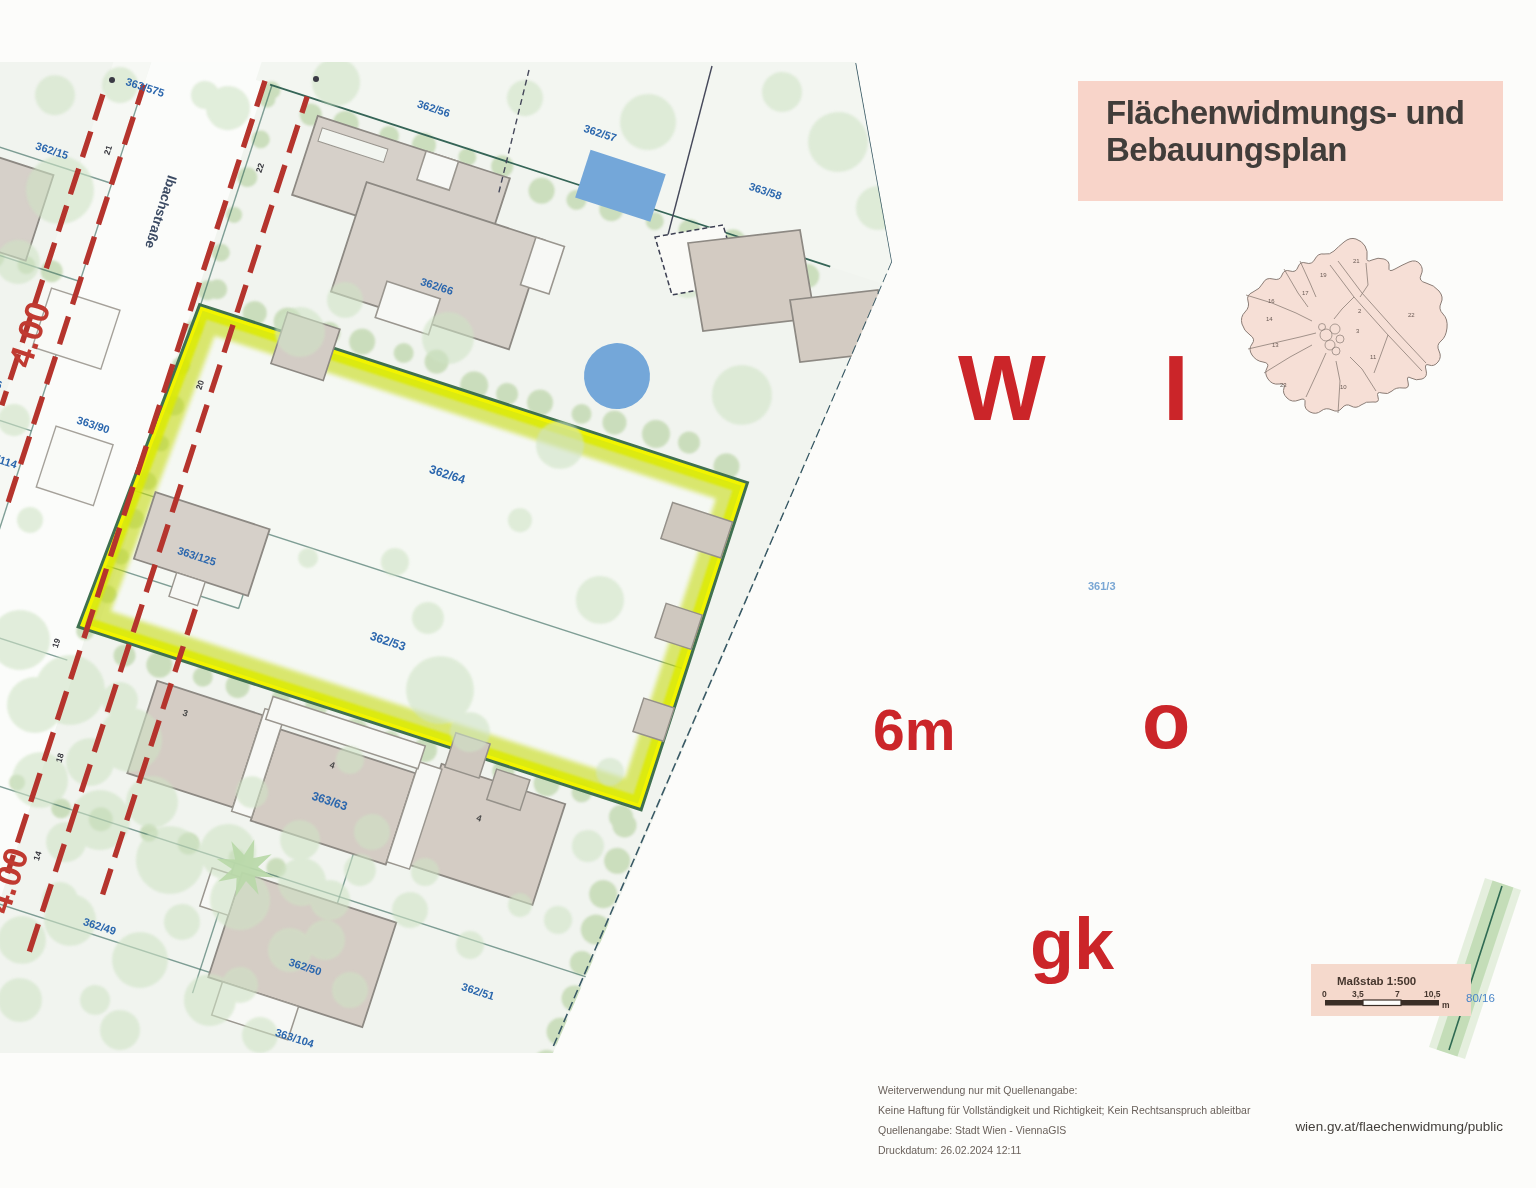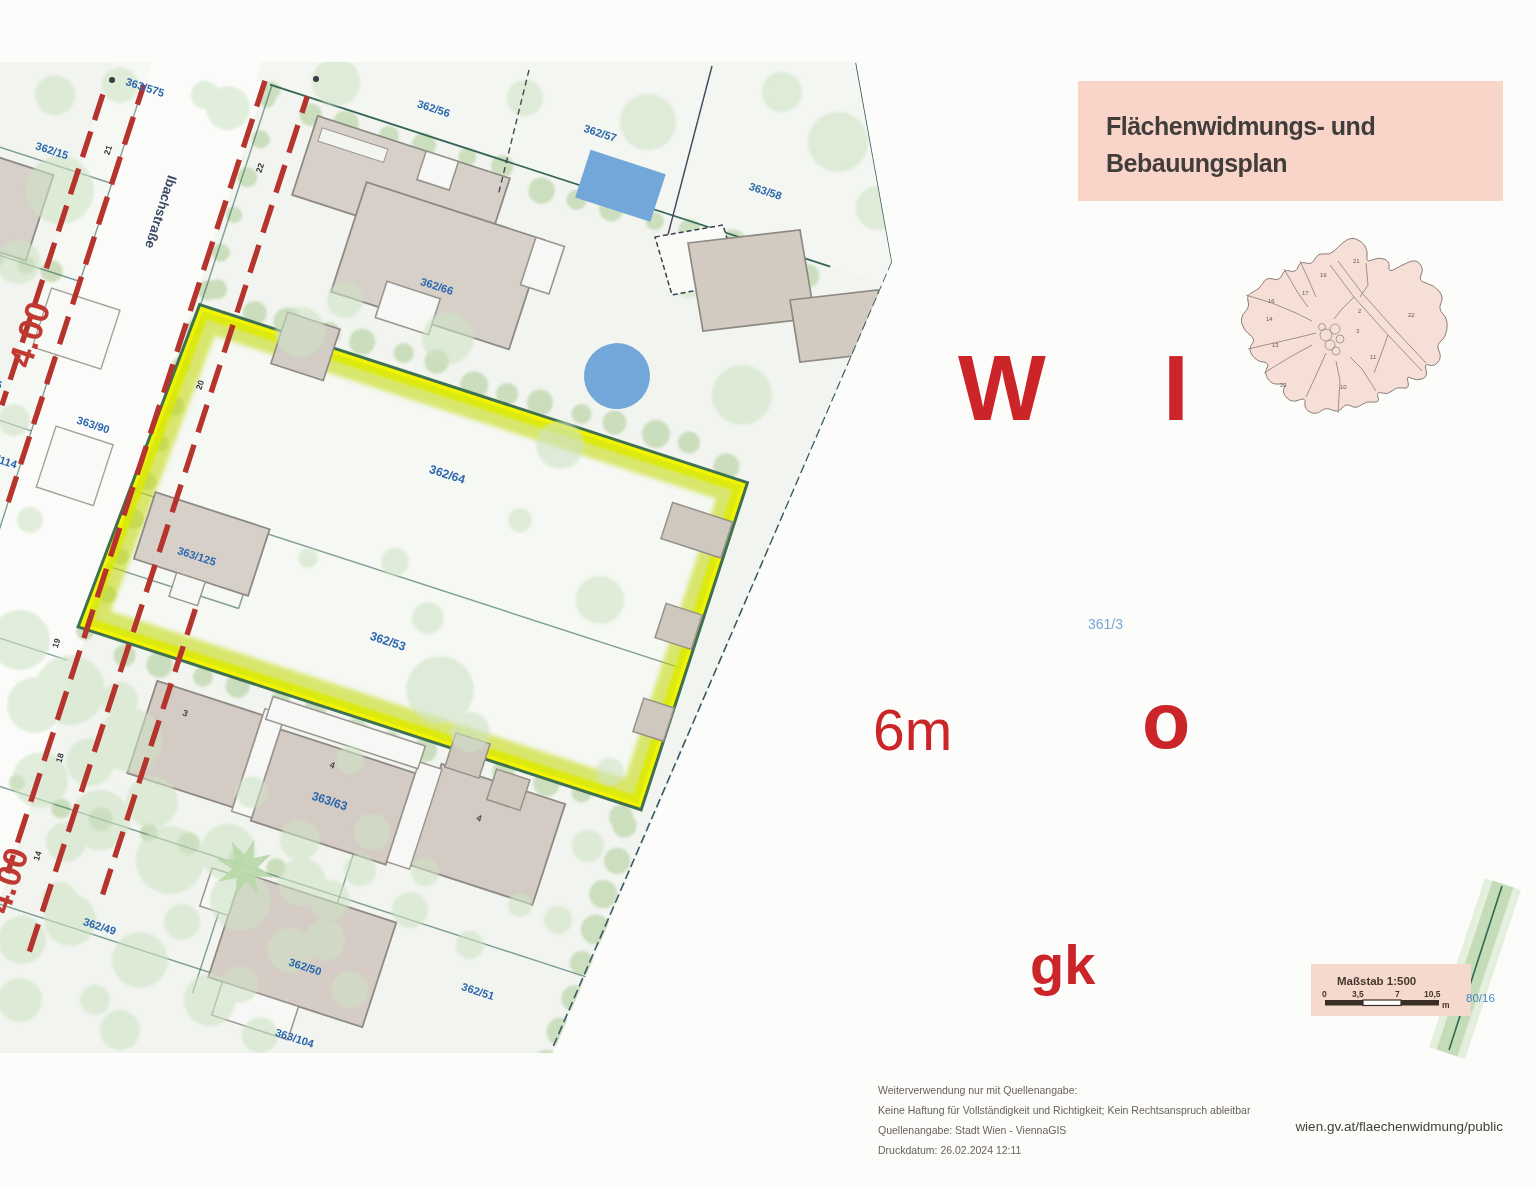--- a/index.html
+++ b/index.html
@@ -345,21 +345,21 @@
 
 <g>
 <line x1="1503" y1="884" x2="1447" y2="1053" stroke="#cfe4c4" stroke-width="38" opacity="0.5"></line>
 <line x1="1503" y1="884" x2="1447" y2="1053" stroke="#b9d8ac" stroke-width="22" opacity="0.75"></line>
 <line x1="1502" y1="886" x2="1449" y2="1050" stroke="#2f6a52" stroke-width="1.6"></line>
 </g>
 </svg>
 
 <div class="abs" style="left:1078px;top:81px;width:425px;height:120px;background:#f8d4c9"></div>
 
-<div class="abs" style="left:1106px;top:108px;font-size:25px;line-height:37px;font-weight:bold;color:#413d3a;letter-spacing:-0.5px">Flächenwidmungs- und<br>Bebauungsplan</div>
+<div class="abs" style="left:1106px;top:94px;font-size:33px;line-height:37px;font-weight:bold;color:#413d3a;letter-spacing:-0.5px">Flächenwidmungs- und<br>Bebauungsplan</div>
 
 <svg class="abs" style="left:1238px;top:235px" width="212" height="184" viewBox="0 0 212 184">
 <path d="M106,7 Q112,2 118,4 Q124,6 127,11 Q130,16 129,22 Q128,28 134,25 Q140,22 146,24 Q152,26 151,32 Q150,38 157,34 Q164,30 171,27 Q178,24 182,29 Q186,34 183,40 Q180,46 188,48 Q196,50 201,56 Q206,62 203,68 Q200,74 205,79 Q210,84 209,93 Q208,102 203,106 Q198,110 201,116 Q204,122 200,127 Q196,132 191,130 Q186,128 188,135 Q190,142 184,144 Q178,146 173,143 Q168,140 170,147 Q172,154 165,153 Q158,152 154,156 Q150,160 144,158 Q138,156 140,162 Q142,168 135,167 Q128,166 123,170 Q118,174 113,171 Q108,168 104,173 Q100,178 94,175 Q88,172 83,176 Q78,180 72,177 Q66,174 67,168 Q68,162 61,165 Q54,168 49,163 Q44,158 46,153 Q48,148 41,149 Q34,150 30,144 Q26,138 29,133 Q32,128 25,127 Q18,126 14,120 Q10,114 14,109 Q18,104 12,100 Q6,96 4,89 Q2,82 7,77 Q12,72 10,66 Q8,60 15,57 Q22,54 25,48 Q28,42 35,44 Q42,46 44,40 Q46,34 52,36 Q58,38 60,32 Q62,26 68,28 Q74,30 77,24 Q80,18 86,19 Q92,20 96,16 Q100,12 106,7 Z" fill="#f6dfd6" stroke="#8b7d76" stroke-width="1"></path>
 <g stroke="#8b7d76" stroke-width="0.8" fill="none">
 <path d="M92,30 L116,62 L150,100 L184,136"></path>
 <path d="M100,26 L124,58 L158,96 L188,128"></path>
 <path d="M128,28 L130,50 L122,62"></path>
 <path d="M62,26 L72,48 L78,62"></path>
 <path d="M46,34 L60,58 L70,72"></path>
 <path d="M8,60 L34,68 L58,78 L74,86"></path>
@@ -392,27 +392,27 @@
 <text x="120" y="78">2</text>
 <text x="64" y="60">17</text>
 <text x="118" y="98">3</text>
 </g>
 </svg>
 
 <div class="abs" style="left:958px;top:335px;font-size:93px;font-weight:bold;color:#cb2529">W</div>
 
 <div class="abs" style="left:1163px;top:335px;font-size:93px;font-weight:bold;color:#cb2529">I</div>
 
-<div class="abs" style="left:1088px;top:616px;font-size:14px;font-weight:normal;color:#7aa7d4">361/3</div>
-
-<div class="abs" style="left:873px;top:697px;font-size:57px;font-weight:normal;color:#cb2529">6m</div>
+<div class="abs" style="left:1088px;top:580px;font-size:11px;font-weight:bold;color:#7aa7d4">361/3</div>
+
+<div class="abs" style="left:873px;top:697px;font-size:57px;font-weight:bold;color:#cb2529">6m</div>
 
 <div class="abs" style="left:1142px;top:675px;font-size:79px;font-weight:bold;color:#cb2529">o</div>
 
-<div class="abs" style="left:1030px;top:932px;font-size:56px;font-weight:bold;color:#cb2529">gk</div>
+<div class="abs" style="left:1030px;top:903px;font-size:72px;font-weight:bold;color:#cb2529">gk</div>
 
 <svg class="abs" style="left:1311px;top:964px" width="160" height="52" viewBox="0 0 160 52">
 <rect x="0" y="0" width="160" height="52" fill="#f5d9cc"></rect>
 <text x="26" y="21" font-size="11.5" font-weight="bold" fill="#46372e" font-family="Liberation Sans, sans-serif">Maßstab 1:500</text>
 <g font-size="8.5" font-weight="bold" fill="#46372e" font-family="Liberation Sans, sans-serif">
 <text x="11" y="33">0</text>
         <text x="41" y="33">3,5</text>
         <text x="84" y="33">7</text>
         <text x="113" y="33">10,5</text>
 <text x="131" y="44">m</text>

